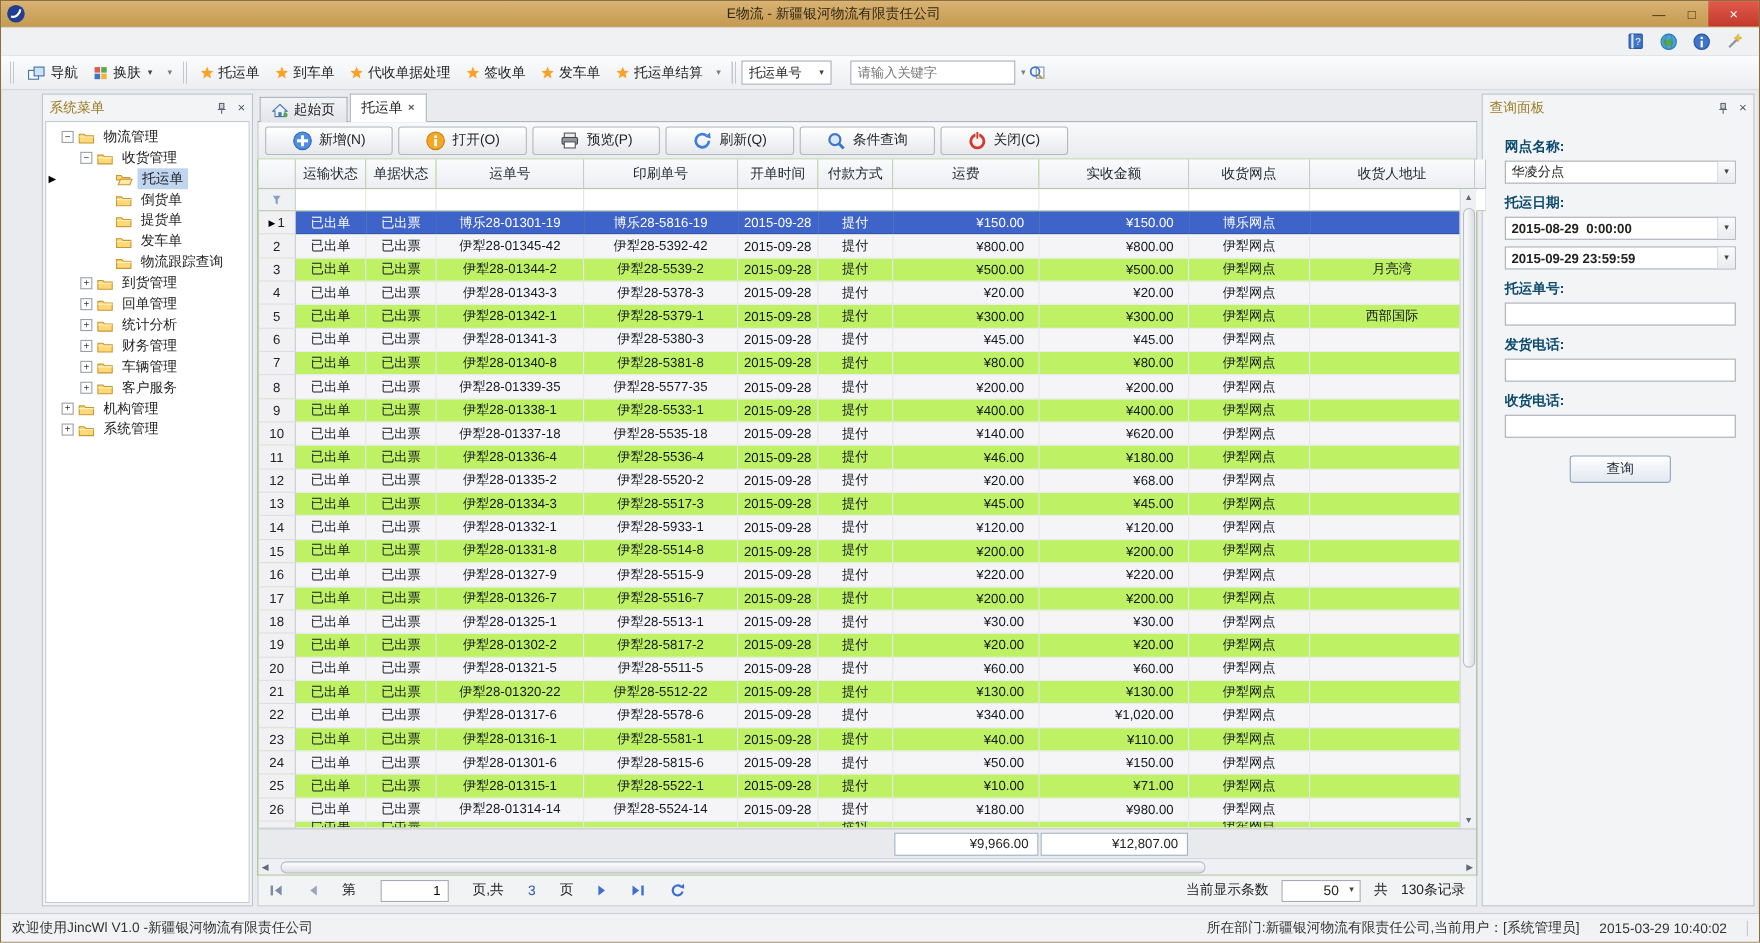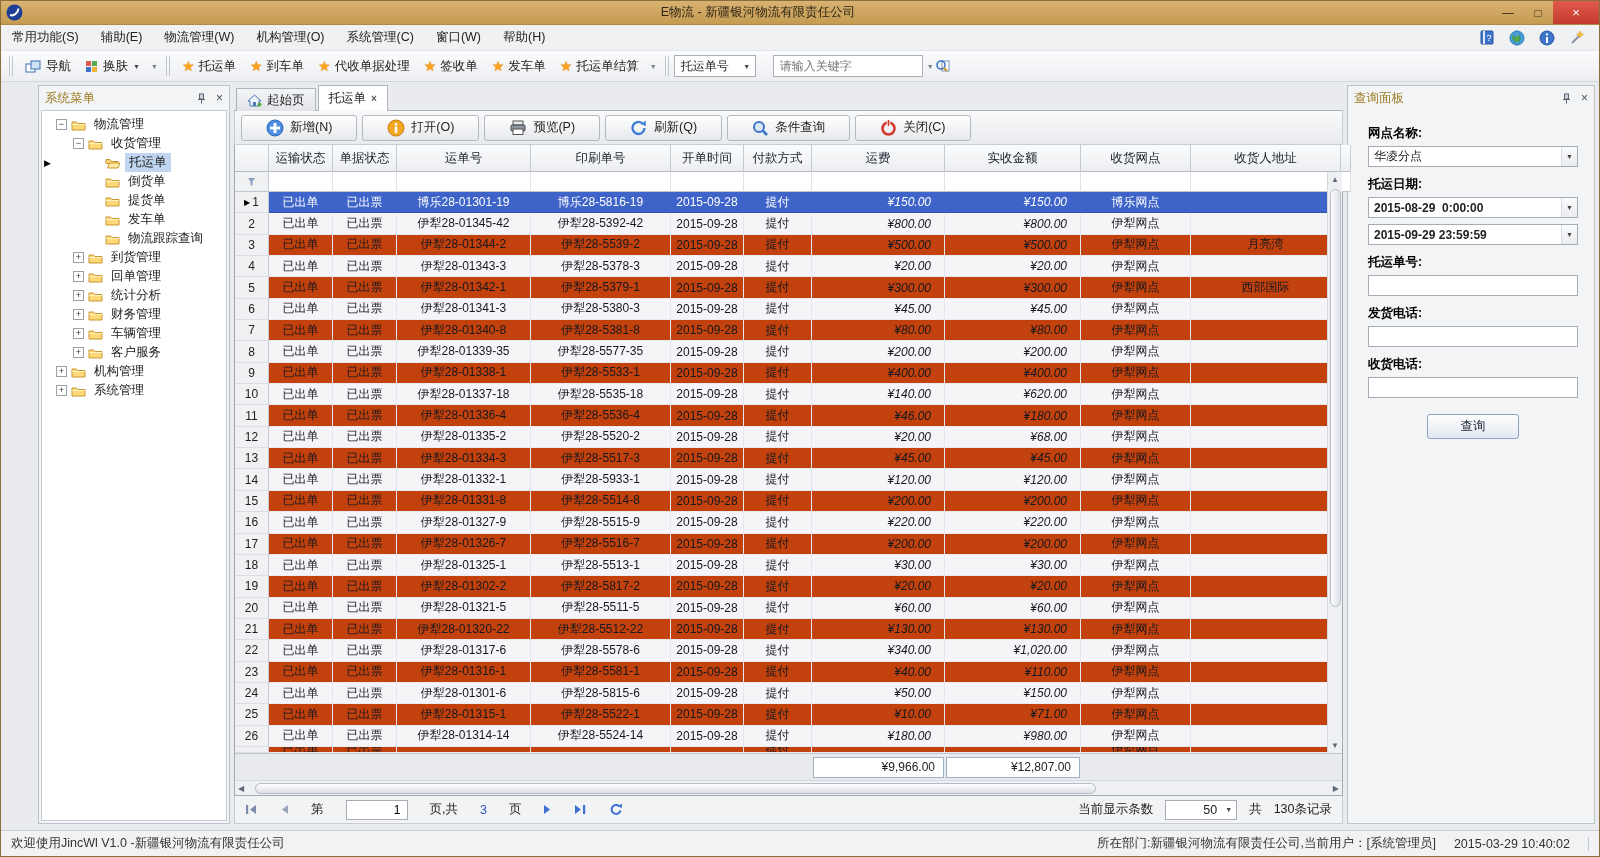--- a/index.html
+++ b/index.html
@@ -72,36 +72,36 @@
   .tab-close { font-size:10px; color:#555; font-weight:bold; }
   
   .actionbar { height:34px; background:linear-gradient(#F8F9FA,#E9EBEE); border:1px solid #C9CCD2;
     border-top:none; display:flex; align-items:center; gap:5px; padding:0 6px; }
   .abtn { height:26px; display:flex; align-items:center; gap:6px; padding:0 24px;
     border:1px solid #B4B8BF; border-radius:3px; background:linear-gradient(#FFFFFF,#E6E8EB);
     font-size:12.5px; }
 
   
   .grid-area { flex:1; min-height:0; display:flex; flex-direction:column;
-    border:1px solid #A3A9B4; border-top:none; background:#c2410c; }
+    border:1px solid #A3A9B4; border-top:none; background:#bef264; }
   .grid-scroll { flex:1; min-height:0; display:flex; flex-direction:column; position:relative; padding-right:15px; }
   .grow { display:grid; grid-template-columns:var(--gcols); }
   .g-header { height:27px; }
   .g-header .gc { display:flex; align-items:center; justify-content:center;
     background:linear-gradient(#FAFBFC,#ECEEF2); border-right:1px solid #C6CAD2;
     border-bottom:1px solid #B7BCC6; font-size:12.5px; color:#1E222B; }
   .g-filter { height:20px; }
   .g-filter .gc { background:#fff; border-right:1px solid #E2E4EA; border-bottom:1px solid #C2C6CE; }
   .g-filter .gc.num { background:#F0F1F3; border-right:1px solid #C6CAD2;
     display:flex; align-items:center; justify-content:center; }
   .g-body { flex:1; min-height:0; display:flex; flex-direction:column; overflow:hidden; }
   .g-row { flex:1 1 21px; min-height:0; }
   .g-row .gc { display:flex; align-items:center; justify-content:center; white-space:nowrap; overflow:hidden;
     border-right:1px solid #E4E7ED; border-bottom:1px solid #E9EBF1; color:#15181F; }
-  .g-row .gc.money { justify-content:flex-end; padding-right:13px;font-style:italic; }
+  .g-row .gc.money { justify-content:flex-end; padding-right:13px; }
   .g-row .gc.num { background:#F1F1F3; border-right:1px solid #C6CAD2; border-bottom:1px solid #DCDEE4;
     color:#222; gap:2px; }
   .g-row.alt .gc:not(.num) { background:#F5F5F8; }
   .g-row.sel .gc:not(.num) { background:#3E63C9; color:#fff; border-right-color:#3E63C9; border-bottom-color:#2F52B0; }
   .g-row.partial { flex:0 0 6px; }
   .mark { font-size:8px; color:#000; }
   .vscroll { position:absolute; right:0; top:27px; bottom:0; width:15px; background:#EFF0F3;
     border-left:1px solid #D5D8DD; display:flex; flex-direction:column; align-items:center; }
   .vthumb { width:11px; flex:0 0 72%; margin-top:2px; border:1px solid #B7BCC6; border-radius:6px;
     background:linear-gradient(90deg,#FDFDFE,#DCDFE4); }
@@ -126,21 +126,21 @@
   .records { margin-left:auto; display:flex; align-items:center; gap:12px; }
   .psize { width:72px; height:20px; border:1px solid #A7ABB3; background:#fff;
     display:flex; align-items:center; }
   .psize .pv { flex:1; text-align:right; padding-right:4px; }
   .psize .carr { width:15px; text-align:center; font-size:7px; color:#444; }
   .blue { color:#2F55B8; }
 
   
   .qpanel { width:248px; }
   .qbody { flex:1; padding:6px 16px 0 20px; }
-  .qlabel { font-weight:bold; color:#000000; margin:9px 0 4px 0; font-size:12.5px; }
+  .qlabel { font-weight:bold; color:#0c4a6e; margin:9px 0 4px 0; font-size:12.5px; }
   .qselect { height:21px; background:#fff; border:1px solid #A7ABB3; display:flex; align-items:center; }
   .qselect .qval { flex:1; padding-left:5px; white-space:pre; overflow:hidden; }
   .qselect.kind-date .qval { font-weight:bold; }
   .qselect .carr { width:16px; text-align:center; font-size:7px; color:#444;
     border-left:1px solid #D8DBE0; align-self:stretch; display:flex; align-items:center; justify-content:center;
     background:linear-gradient(#FAFBFC,#E9EBEE); }
   .qtext { width:100%; height:21px; border:1px solid #A7ABB3; background:#fff; outline:none;
     font-family:inherit; font-size:12px; padding:0 5px; }
   .qbtn { display:block; margin:16px auto 0 auto; width:92px; height:25px;
     border:1px solid #8FA3C0; border-radius:3px; background:linear-gradient(#FEFEFE,#E2E8F1);
@@ -167,29 +167,20 @@
     </div>
     <div class="title">E物流 - 新疆银河物流有限责任公司</div>
     <div class="winbtns">
       <div class="winbtn">—</div>
       <div class="winbtn">□</div>
       <div class="winbtn close">×</div>
     </div>
   </div>
 
   <div class="menubar">
-    <div class="menus" id="menus">
-        <div class="menu-item">常用功能(S)</div>
-        <div class="menu-item">辅助(E)</div>
-        <div class="menu-item">物流管理(W)</div>
-        <div class="menu-item">机构管理(O)</div>
-        <div class="menu-item">系统管理(C)</div>
-        <div class="menu-item">窗口(W)</div>
-        <div class="menu-item">帮助(H)</div>
-      </div>
     <div class="menu-icons">
       <span>
           <svg width="16" height="15">
             <rect x="2" y="1" width="12" height="13" rx="1" fill="#3E74C9" stroke="#2B56A0"></rect>
             <rect x="4" y="1" width="2" height="13" fill="#DCE6F5"></rect>
             <text x="10" y="11" font-size="9" fill="#fff" text-anchor="middle" font-family="Liberation Sans">?</text>
           </svg>
         </span>
       <span>
           <svg width="16" height="16">

